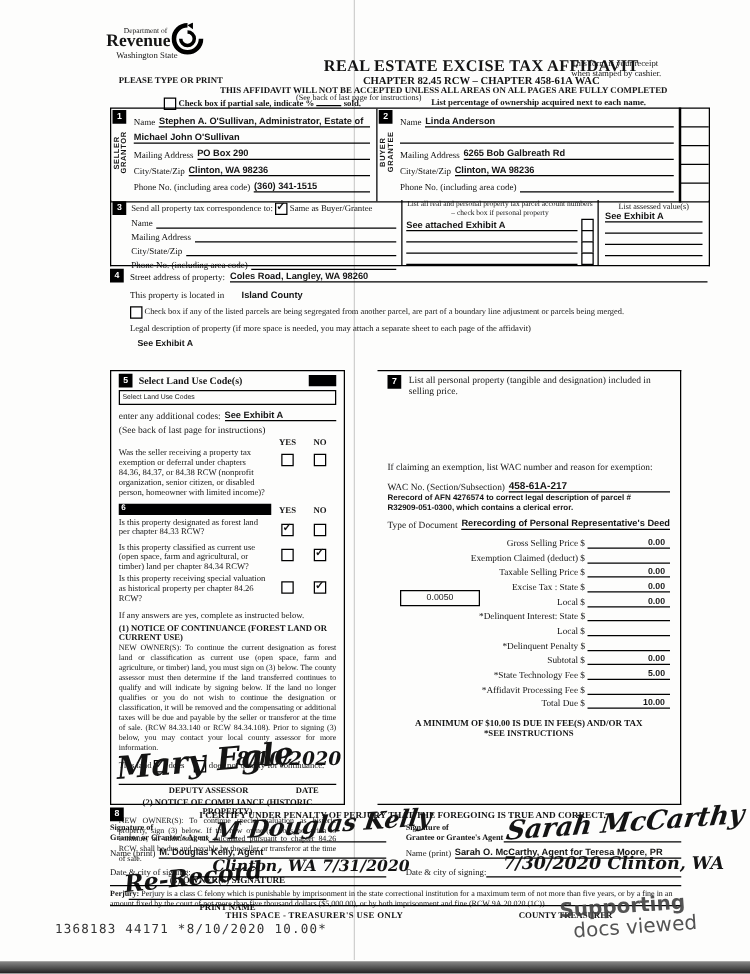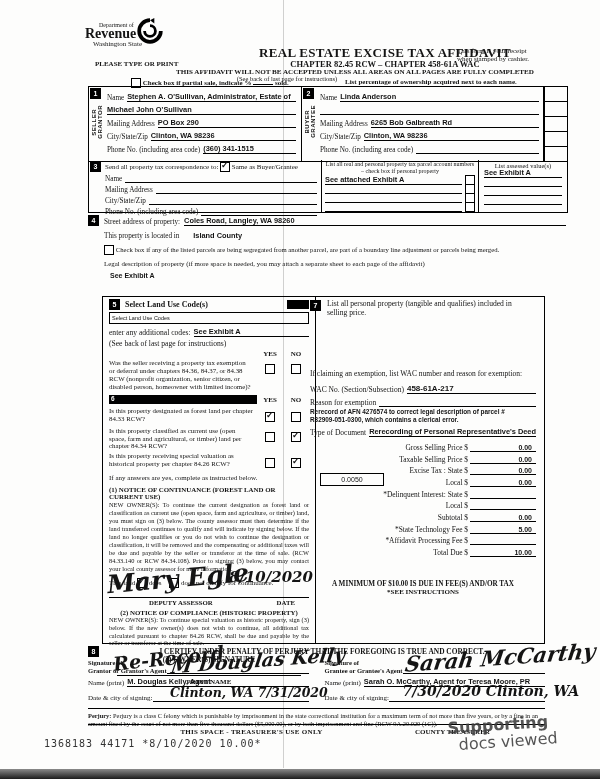--- a/index.html
+++ b/index.html
@@ -211,21 +211,21 @@
       <span style="font-family:'Liberation Sans',sans-serif;font-weight:bold;font-size:7.4px;margin-left:12px;">Island County</span>
     </div>
     <div style="margin:5px 0 0 16px;font-size:6.7px;">
       <span class="cb"></span>
       <span>Check box if any of the listed parcels are being segregated from another parcel, are part of a boundary line adjustment or parcels being merged.</span>
     </div>
     <div style="margin:5px 0 0 16px;font-size:6.9px;">Legal description of property (if more space is needed, you may attach a separate sheet to each page of the affidavit)</div>
     <div style="margin:5px 0 0 22px;font:bold 7px 'Liberation Sans',sans-serif;">See Exhibit A</div>
   </div>
 
-  <div class="abs" style="left:102px;top:296px;width:214px;height:348px;border:1.5px solid #000;padding:2px 6px;box-sizing:border-box;">
+  <div class="abs" style="left:88px;top:296px;width:188px;height:348px;border:1.5px solid #000;padding:2px 6px;box-sizing:border-box;">
     <div style="display:flex;align-items:center;">
       <div class="num">5</div>
       <span style="font-weight:bold;font-size:8px;margin-left:5px;flex:1;">Select Land Use Code(s)</span>
       <span style="width:22px;height:9px;background:#000;"></span>
     </div>
     <div style="border:1.5px solid #000;height:10px;margin-top:2px;font:5.5px 'Liberation Sans',sans-serif;line-height:10px;padding-left:2px;">Select Land Use Codes</div>
     <div style="display:flex;align-items:flex-end;height:13px;">
       <span style="font-size:7.6px;">enter any additional codes:</span>
       <span class="uv" style="flex:1;margin-left:3px;">See Exhibit A</span>
     </div>
@@ -283,46 +283,46 @@
       <div class="boldc" style="font-size:7.3px;">(3) OWNER(S) SIGNATURE</div>
       <span class="hand abs" style="left:4px;top:-8px;font-size:19px;transform:rotate(-6deg);">Re-Record</span>
     </div>
     <div style="border-bottom:1px solid #000;height:11px;margin:0 8px;"></div>
     <div class="boldc" style="font-size:7px;margin-top:2px;">PRINT NAME</div>
   </div>
 
   <div class="abs" style="left:302px;top:296px;width:243px;height:348px;border:1.5px solid #000;border-left:none;padding:2px 8px;box-sizing:border-box;">
     <div style="display:flex;align-items:flex-start;">
       <div class="num" style="margin-top:1px;">7</div>
-      <div style="font-size:7.6px;line-height:9px;margin-left:6px;width:200px;">List all  personal property (tangible and qualifies) included in selling price.</div>
+      <div style="font-size:7.6px;line-height:9px;margin-left:6px;width:200px;">List all  personal property (tangible and designation) included in selling price.</div>
     </div>
     <div style="height:52px;"></div>
     <div style="font-size:7.5px;">If claiming an exemption, list WAC number and reason for exemption:</div>
     <div style="display:flex;align-items:flex-end;height:16px;">
       <span style="font-size:7.5px;">WAC No. (Section/Subsection)</span>
       <span class="uv" style="flex:1;margin-left:3px;font-size:8px;">458-61A-217</span>
     </div>
-    <div style="display:flex;align-items:flex-end;height:13px;">
-      <span style="font-size:7.5px;">Reason for exemption</span>
-      <span class="uv" style="flex:1;margin-left:3px;"></span>
-    </div>
     <div style="font:bold 6.4px 'Liberation Sans',sans-serif;line-height:7.6px;margin-top:1px;">
       <div>Rerecord of AFN 4276574 to correct legal description of parcel #</div>
       <div>R32909-051-0300, which contains a clerical error.</div>
     </div>
     <div style="display:flex;align-items:flex-end;height:14px;">
       <span style="font-size:7.5px;">Type of Document</span>
       <span class="uv" style="flex:1;margin-left:3px;">Rerecording of Personal Representative's Deed</span>
     </div>
     <div style="margin-top:3px;">
         <div class="mrow">
           <span class="mlabel">Gross Selling Price $</span>
           <span class="mline">0.00</span>
         </div>
         <div class="mrow">
+          <span class="mlabel">Exemption Claimed (deduct) $</span>
+          <span class="mline"></span>
+        </div>
+        <div class="mrow">
           <span class="mlabel">Taxable Selling Price $</span>
           <span class="mline">0.00</span>
         </div>
         <div class="mrow">
           <span class="mlabel">Excise Tax : State $</span>
           <span class="mline">0.00</span>
         </div>
         <div class="mrow">
           <span class="ratebox">0.0050</span>
           <span class="mlabel">Local $</span>
@@ -330,37 +330,41 @@
         </div>
         <div class="mrow">
           <span class="mlabel">*Delinquent Interest: State $</span>
           <span class="mline"></span>
         </div>
         <div class="mrow">
           <span class="mlabel">Local $</span>
           <span class="mline"></span>
         </div>
         <div class="mrow">
+          <span class="mlabel">*Delinquent Penalty $</span>
+          <span class="mline"></span>
+        </div>
+        <div class="mrow">
           <span class="mlabel">Subtotal $</span>
           <span class="mline">0.00</span>
         </div>
         <div class="mrow">
           <span class="mlabel">*State Technology Fee $</span>
           <span class="mline">5.00</span>
         </div>
         <div class="mrow">
           <span class="mlabel">*Affidavit Processing Fee $</span>
           <span class="mline"></span>
         </div>
         <div class="mrow">
           <span class="mlabel">Total Due $</span>
           <span class="mline">10.00</span>
         </div>
       </div>
-    <div class="boldc" style="font-size:7.2px;margin-top:23px;">A MINIMUM OF $10.00 IS DUE IN FEE(S) AND/OR TAX</div>
+    <div class="boldc" style="font-size:7.2px;margin-top:8px;">A MINIMUM OF $10.00 IS DUE IN FEE(S) AND/OR TAX</div>
     <div class="boldc" style="font-size:7px;">*SEE INSTRUCTIONS</div>
   </div>
 
   <div class="abs" style="left:88px;top:646px;width:457px;">
     <div style="display:flex;align-items:center;">
       <div class="num">8</div>
       <div style="flex:1;text-align:center;font-weight:bold;font-size:7.4px;">I CERTIFY UNDER PENALTY OF PERJURY THAT THE FOREGOING IS TRUE AND CORRECT.</div>
     </div>
     <div style="display:flex;margin-top:2px;">
 

